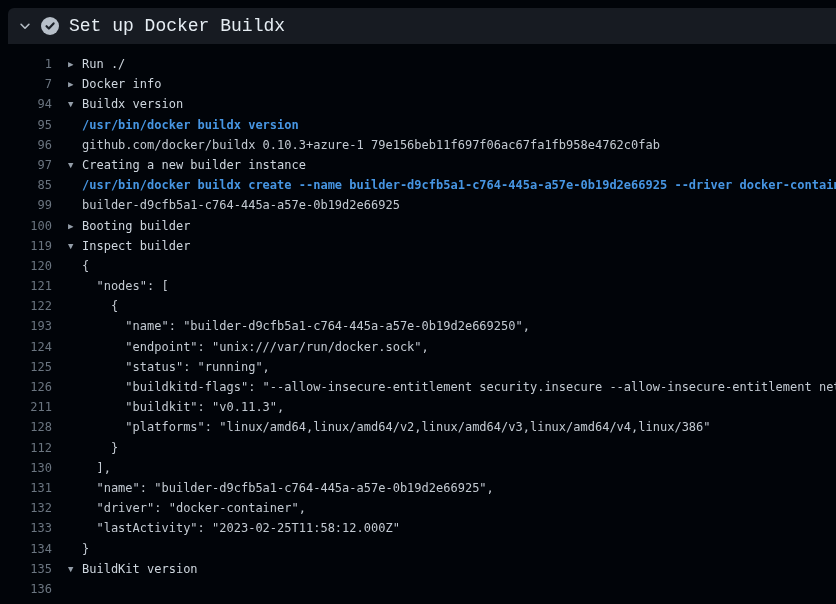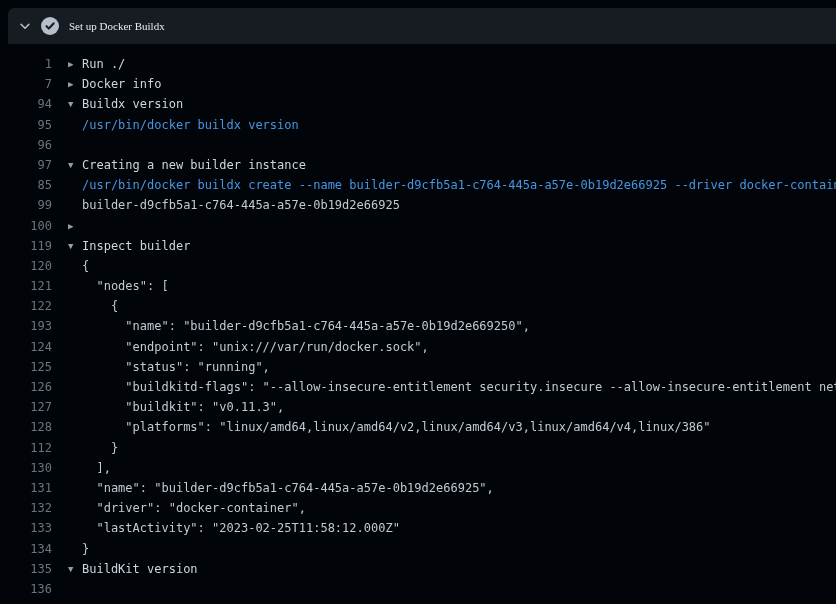--- a/index.html
+++ b/index.html
@@ -27,22 +27,22 @@
     position:absolute;left:8px;top:8px;right:0;height:36px;
     background:var(--header-bg);
     border-radius:6px 0 0 0;
     display:flex;align-items:center;
     padding-left:10px;box-sizing:border-box;
     cursor:pointer;
   }
   .chev{width:14px;height:14px;display:flex;align-items:center;justify-content:center;margin-right:9px;}
   .chk{width:18px;height:18px;display:flex;align-items:center;justify-content:center;margin-right:10px;}
   .step-title{
-    font-family:Liberation Serif, serif;
-    font-size:11px;color:var(--title-color);
+    font-family:Liberation Mono, monospace;
+    font-size:18px;color:var(--title-color);
   }
   .log-area{
     position:absolute;left:0;top:44px;right:0;bottom:0;
     padding-top:10px;
     overflow:hidden;
   }
   .log-line{
     display:flex;
     line-height:20.2px;height:20.2px;
     font-size:12px;
@@ -60,21 +60,21 @@
   .arrow{
     flex:0 0 14px;width:14px;
     color:var(--arrow-color);
     font-size:9px;line-height:20.2px;
     user-select:none;
   }
   .log-line.plain .line-content{padding-left:14px;}
   .line-text{white-space:pre;}
   .log-line.group .line-text{color:var(--group-color);}
   .log-line.output .line-text{color:var(--output-color);}
-  .log-line.command .line-text{color:var(--command-color);font-weight:normal;}
+  .log-line.command .line-text{color:var(--command-color);font-weight:bold;}
   svg{display:block;}
 </style>
 </head>
 <body>
 
 <div class="viewer">
 
   <div class="step-header">
     <span class="chev">
       <svg width="14" height="14" viewBox="0 0 16 16">
@@ -114,20 +114,24 @@
     </div>
       <div class="log-line plain command">
       <span class="line-num">95</span>
       <span class="line-content">
         
         <span class="line-text">/usr/bin/docker buildx version</span>
       </span>
     </div>
       <div class="log-line plain output">
       <span class="line-num">96</span>
+      <span class="line-content">
+        
+        <span class="line-text">github.com/docker/buildx 0.10.3+azure-1 79e156beb11f697f06ac67fa1fb958e4762c0fab</span>
+      </span>
     </div>
       <div class="log-line group">
       <span class="line-num">97</span>
       <span class="line-content">
         <span class="arrow">▼</span>
         <span class="line-text">Creating a new builder instance</span>
       </span>
     </div>
       <div class="log-line plain command">
       <span class="line-num">85</span>
@@ -140,20 +144,21 @@
       <span class="line-num">99</span>
       <span class="line-content">
         
         <span class="line-text">builder-d9cfb5a1-c764-445a-a57e-0b19d2e66925</span>
       </span>
     </div>
       <div class="log-line group">
       <span class="line-num">100</span>
       <span class="line-content">
         <span class="arrow">▶</span>
+        <span class="line-text">Booting builder</span>
       </span>
     </div>
       <div class="log-line group">
       <span class="line-num">119</span>
       <span class="line-content">
         <span class="arrow">▼</span>
         <span class="line-text">Inspect builder</span>
       </span>
     </div>
       <div class="log-line plain output">
@@ -199,21 +204,21 @@
       </span>
     </div>
       <div class="log-line plain output">
       <span class="line-num">126</span>
       <span class="line-content">
         
         <span class="line-text">      "buildkitd-flags": "--allow-insecure-entitlement security.insecure --allow-insecure-entitlement network.host",</span>
       </span>
     </div>
       <div class="log-line plain output">
-      <span class="line-num">127</span>
+      <span class="line-num">211</span>
       <span class="line-content">
         
         <span class="line-text">      "buildkit": "v0.11.3",</span>
       </span>
     </div>
       <div class="log-line plain output">
       <span class="line-num">128</span>
       <span class="line-content">
         
         <span class="line-text">      "platforms": "linux/amd64,linux/amd64/v2,linux/amd64/v3,linux/amd64/v4,linux/386"</span>

